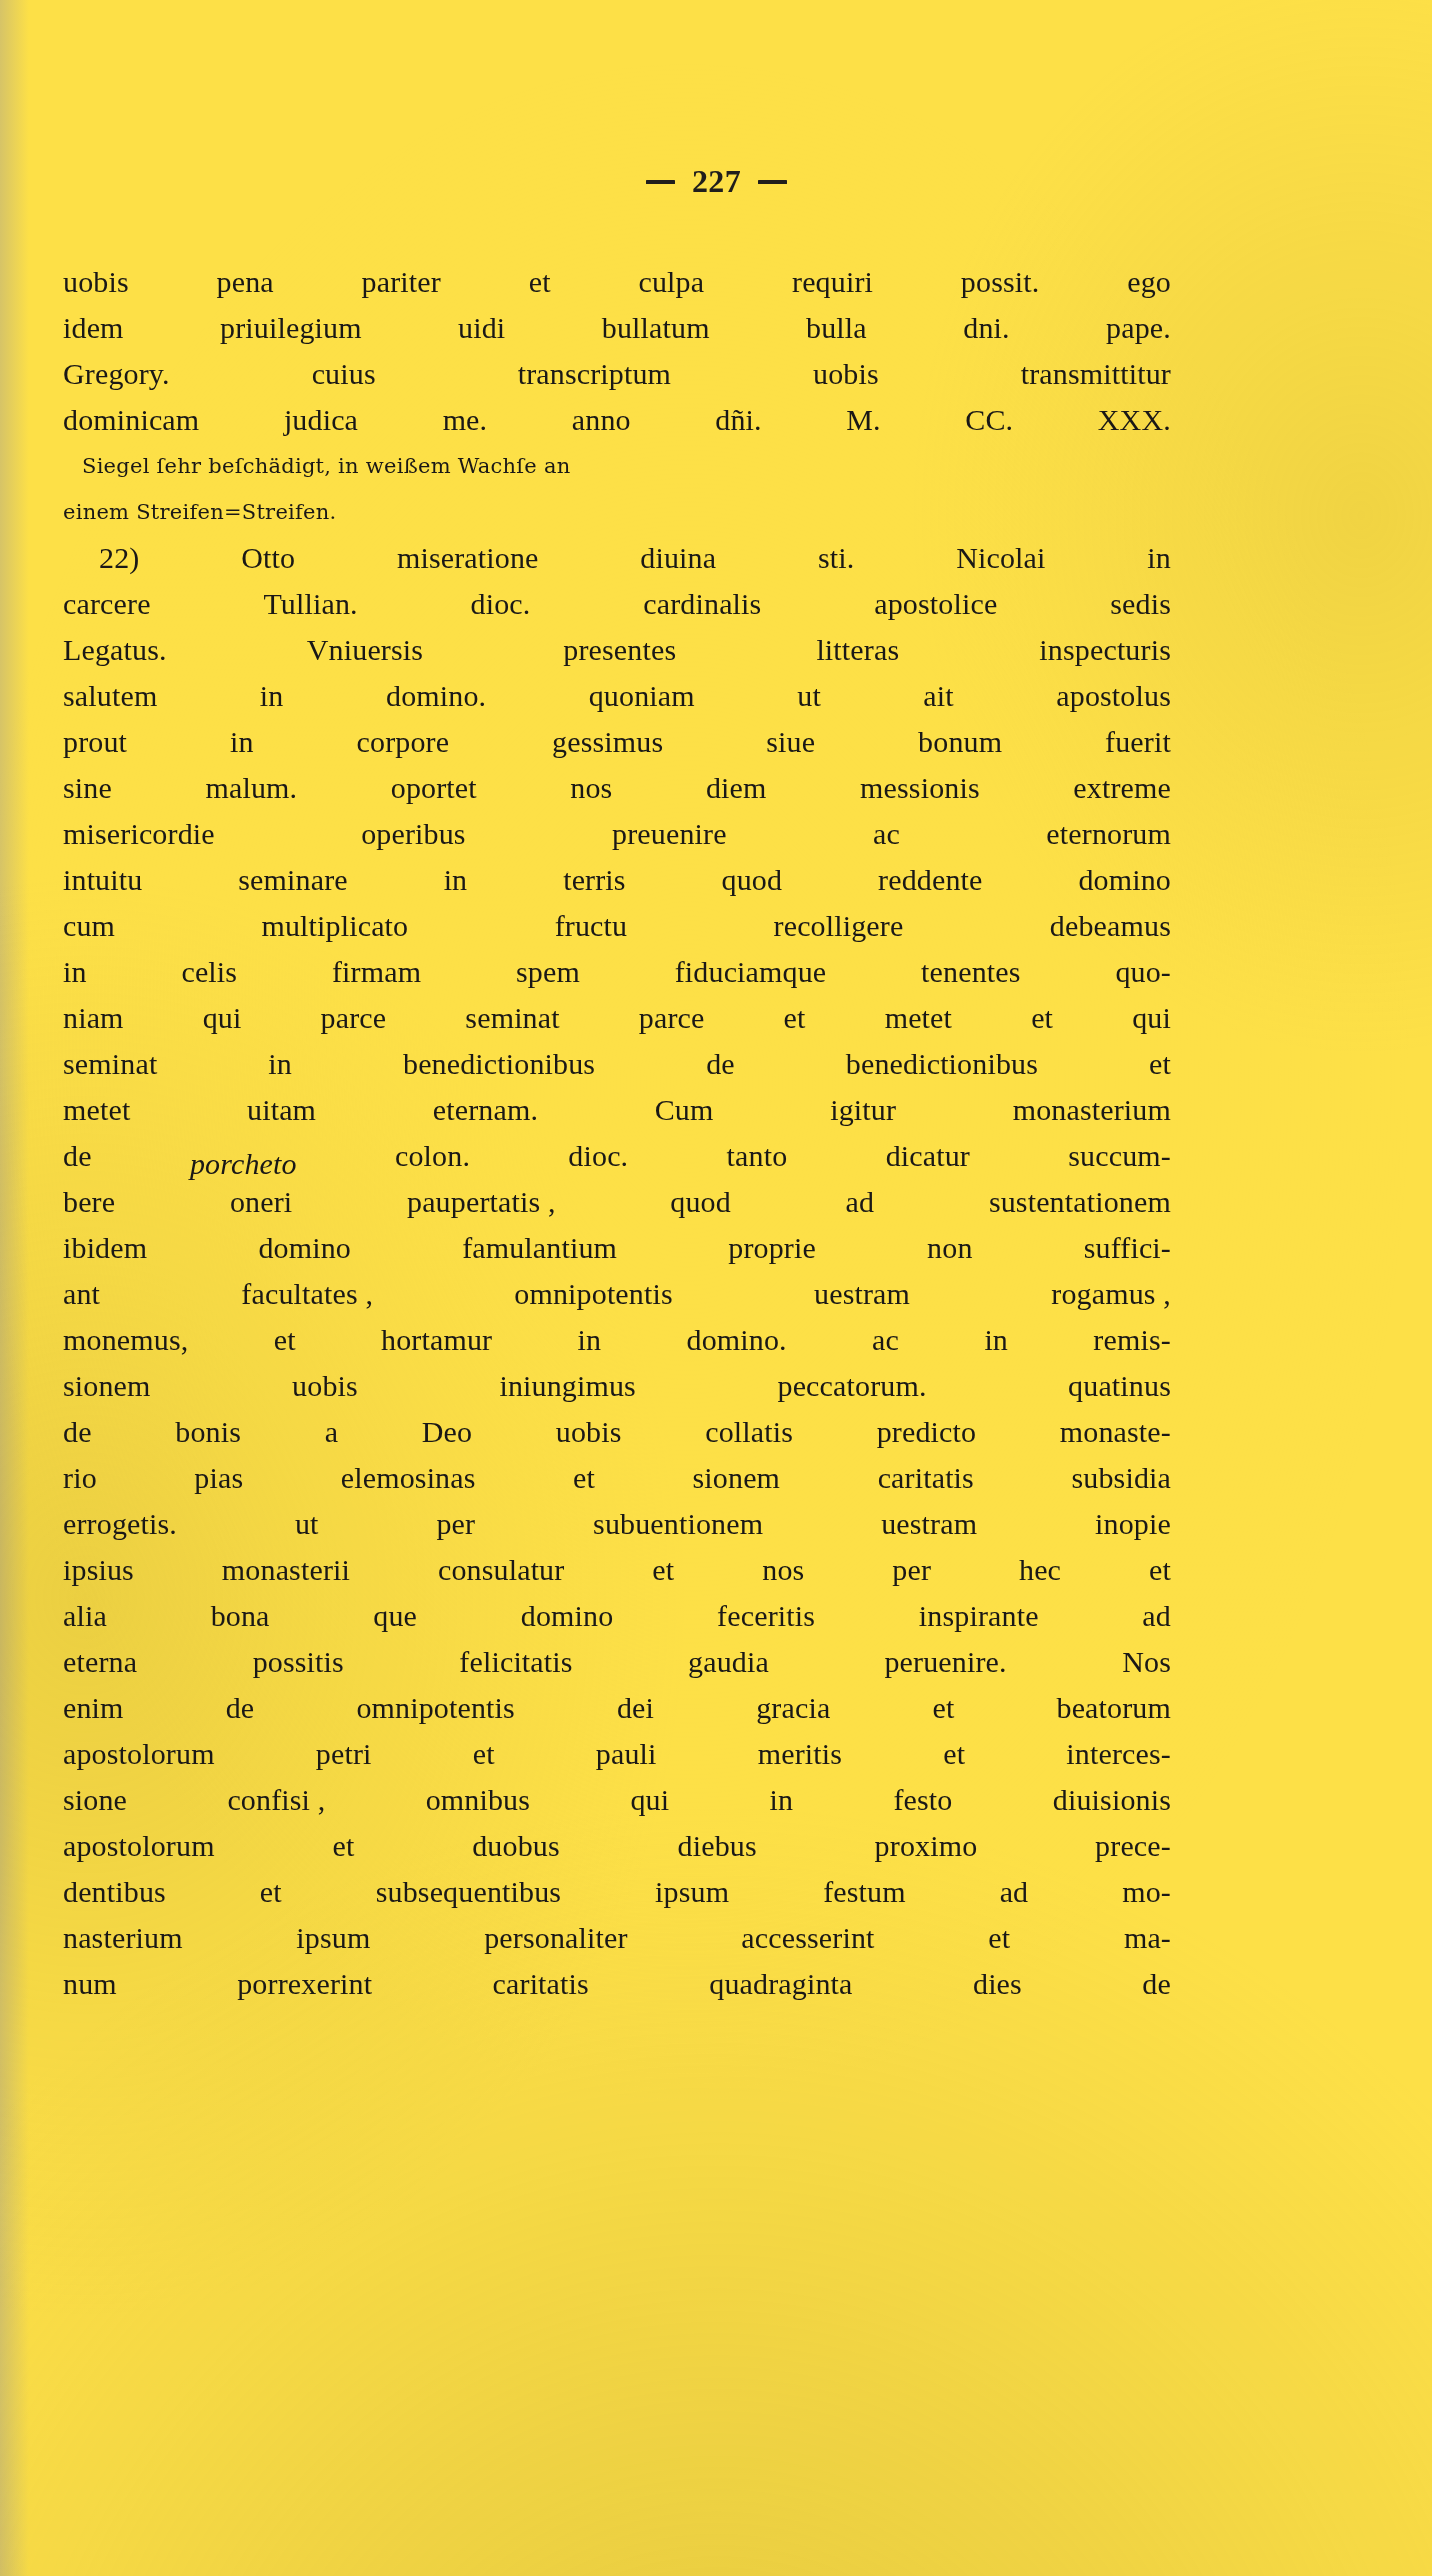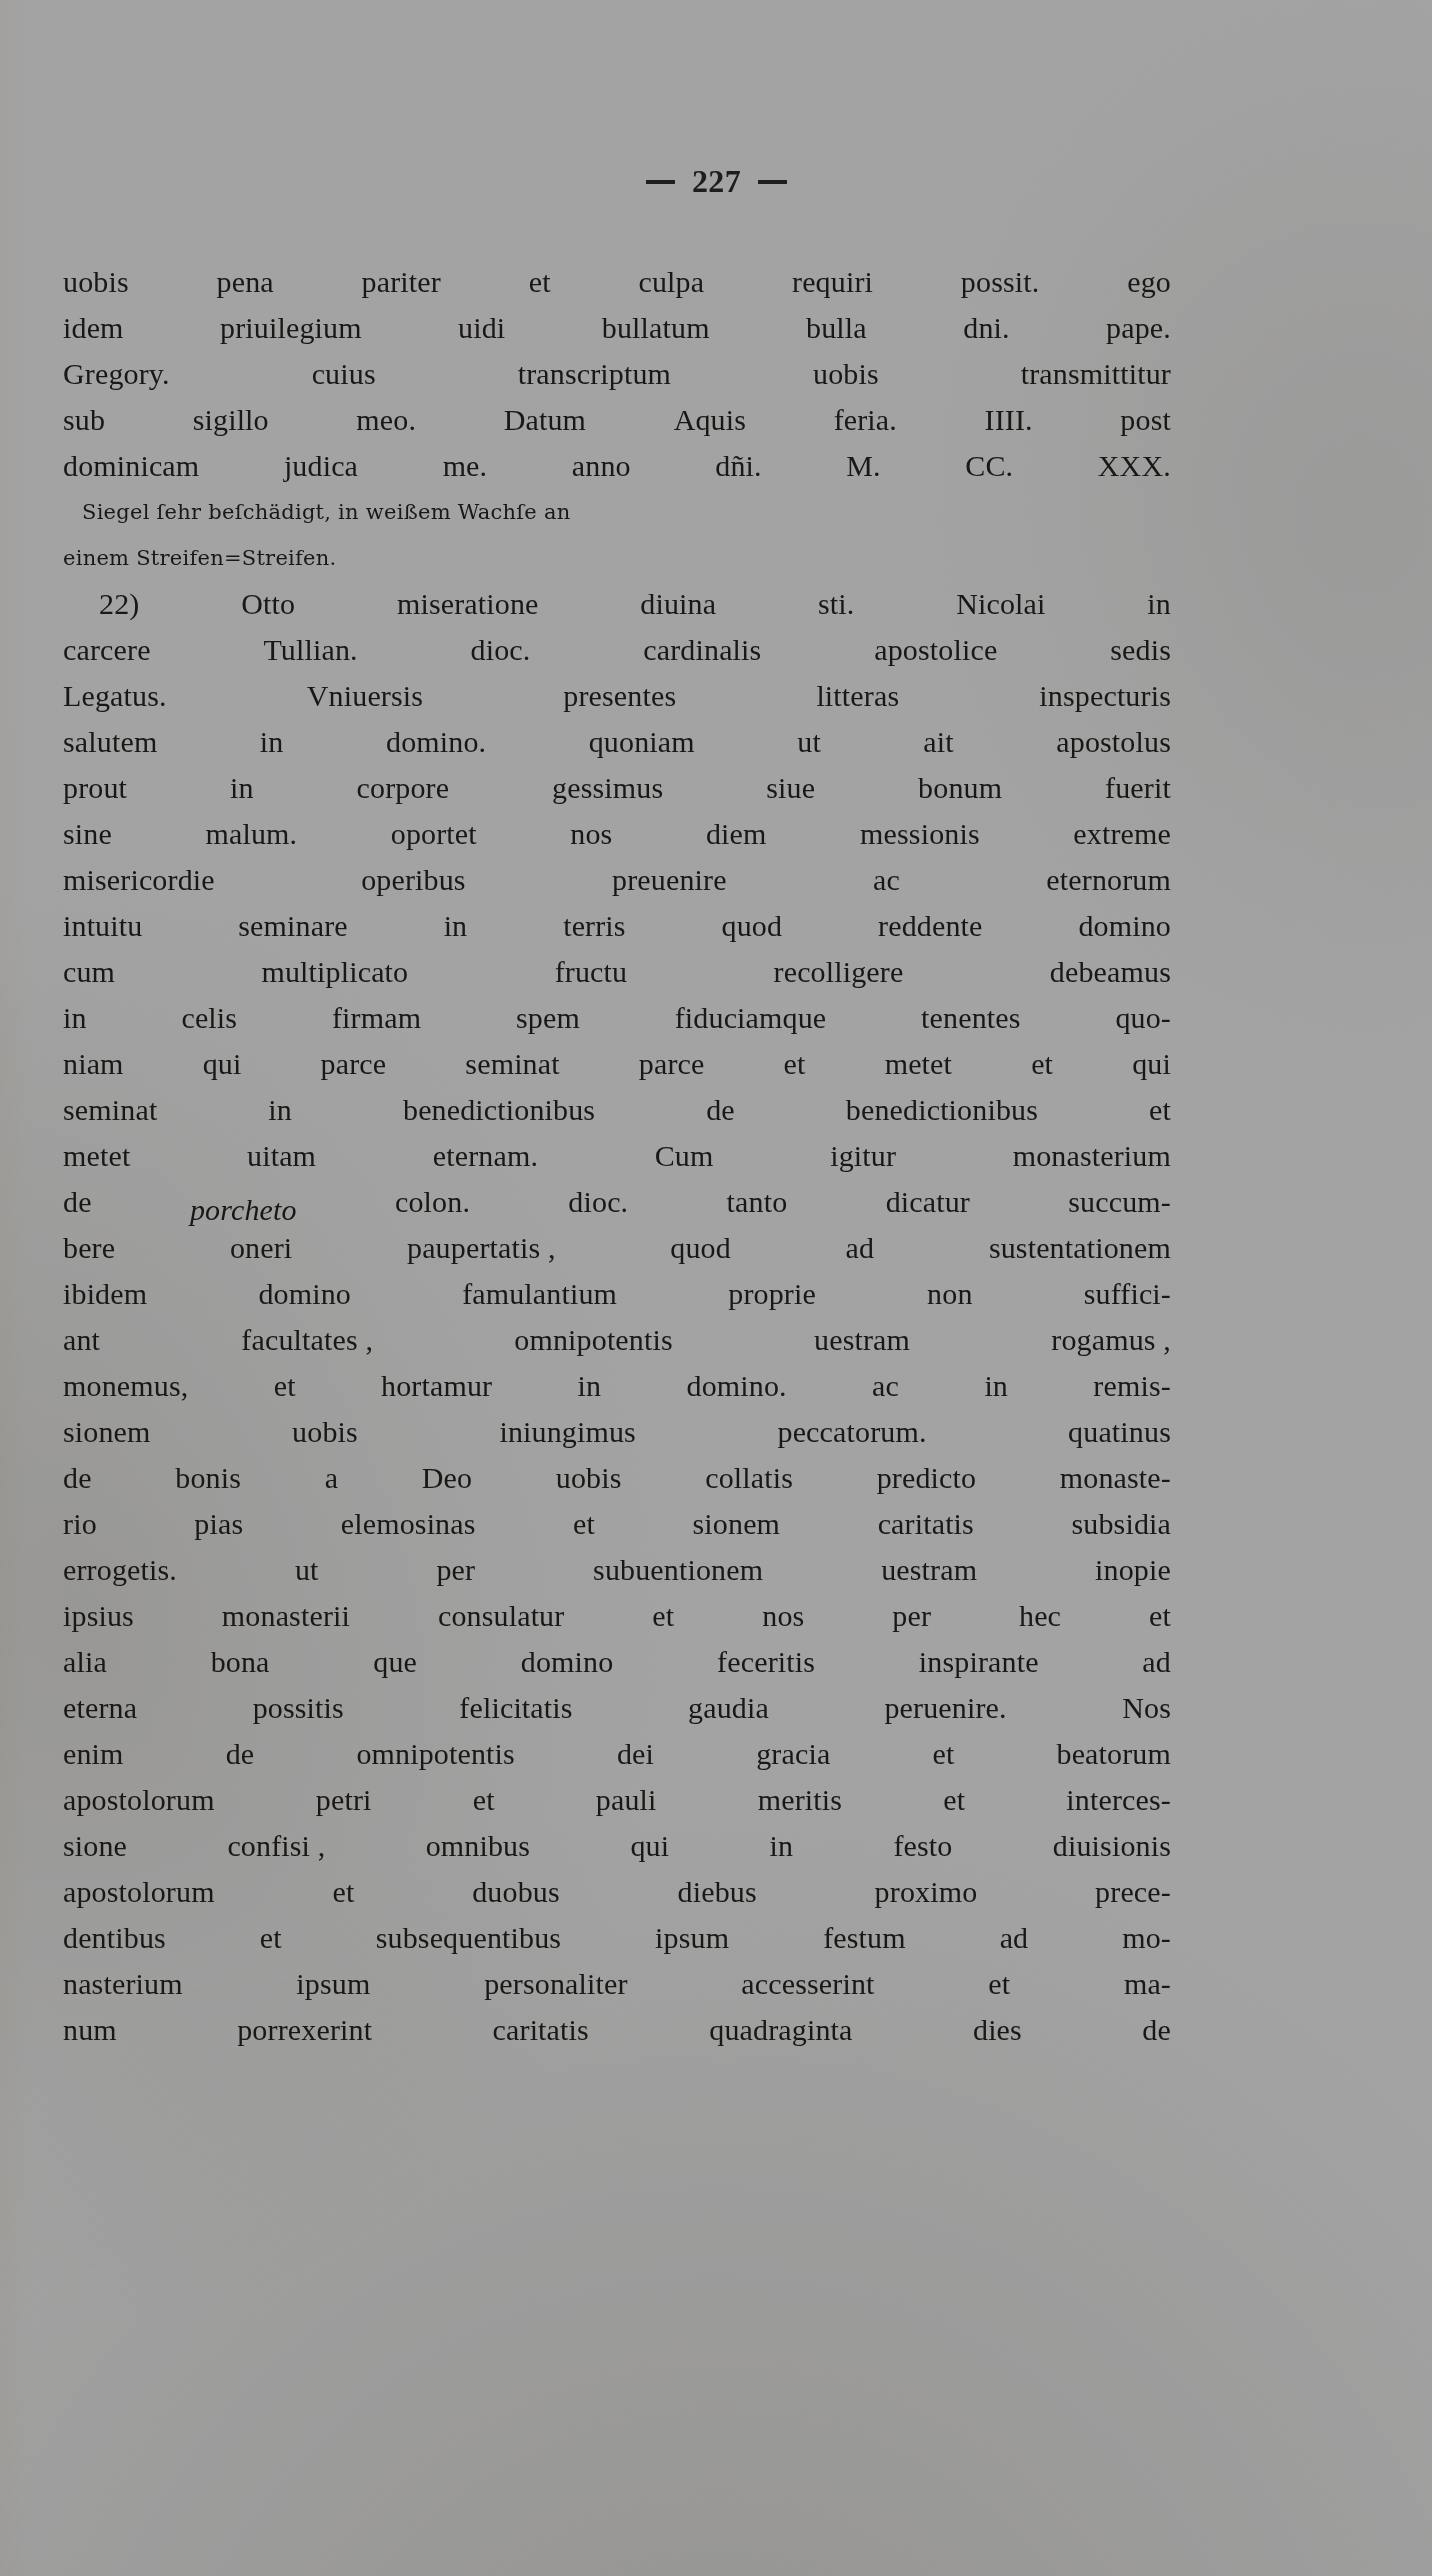--- a/index.html
+++ b/index.html
@@ -5,21 +5,21 @@
   html, body {
     margin: 0;
     padding: 0;
     background: #ffffff;
   }
 
   .page {
     position: relative;
     width: 1433px;
     height: 2576px;
-    background: #a3a3a3;
+    background: #fde047;
     overflow: hidden;
     font-family: "Liberation Serif", "DejaVu Serif", serif;
     color: #201e1c;
   }
 
   
   .page::before {
     content: "";
     position: absolute;
     inset: 0;
@@ -143,30 +143,20 @@
         <span>pape.</span>
       </div>
       <div class="ln just">
         <span>Gregory.</span>
         <span>cuius</span>
         <span>transcriptum</span>
         <span>uobis</span>
         <span>transmittitur</span>
       </div>
       <div class="ln just">
-        <span>sub</span>
-        <span>sigillo</span>
-        <span>meo.</span>
-        <span>Datum</span>
-        <span>Aquis</span>
-        <span>feria.</span>
-        <span>IIII.</span>
-        <span>post</span>
-      </div>
-      <div class="ln just">
         <span>dominicam</span>
         <span>judica</span>
         <span>me.</span>
         <span>anno</span>
         <span>dñi.</span>
         <span>M.</span>
         <span>CC.</span>
         <span>XXX.</span>
       </div>
       <div class="ln frak indent-sm">Siegel ſehr beſchädigt, in weißem Wachſe an</div>

